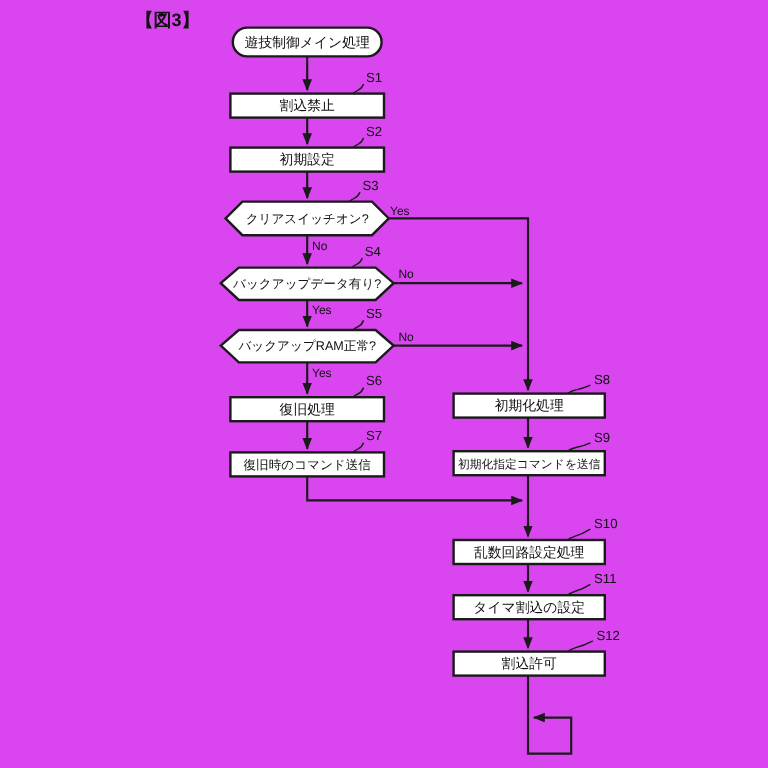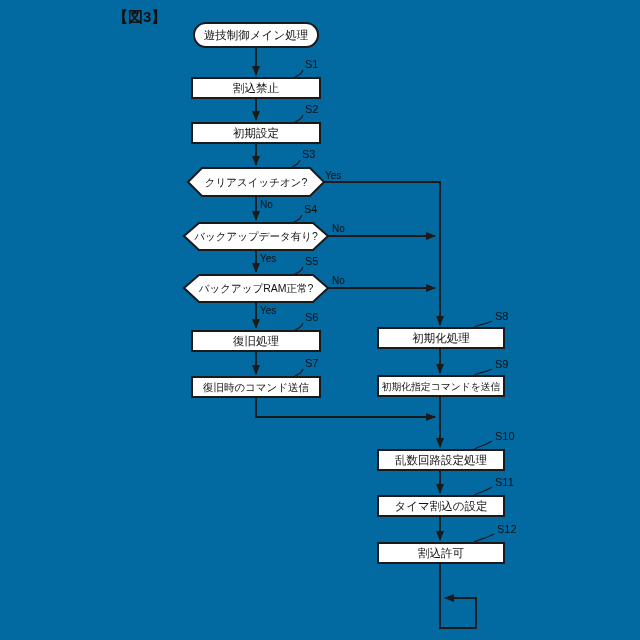--- a/index.html
+++ b/index.html
@@ -1,19 +1,19 @@
 <!DOCTYPE html>
 <html><head>
 <meta charset="utf-8">
 <style>
   html, body { margin: 0; padding: 0; background: #ffffff; }
   .page {
     position: relative;
     width: 640px; height: 640px;
-    background: #0369a1;
+    background: #d946ef;
     font-family: "Liberation Sans", "DejaVu Sans", sans-serif;
   }
   svg { display: block; }
   .shape  { fill: #ffffff; stroke: #1a1a1a; stroke-width: 2; }
   .flow   { fill: none; stroke: #1a1a1a; stroke-width: 1.8; }
   .leader { fill: none; stroke: #1a1a1a; stroke-width: 1.2; }
   .node-label { font-family: "Liberation Sans","DejaVu Sans",sans-serif; font-size: 11.5px; fill: #111111; text-anchor: middle; }
   .node-label.sm { font-size: 10.5px; }
   .node-label.xs { font-size: 9.8px; }
   .step-id { font-family: "Liberation Sans","DejaVu Sans",sans-serif; font-size: 11px; fill: #111111; }

